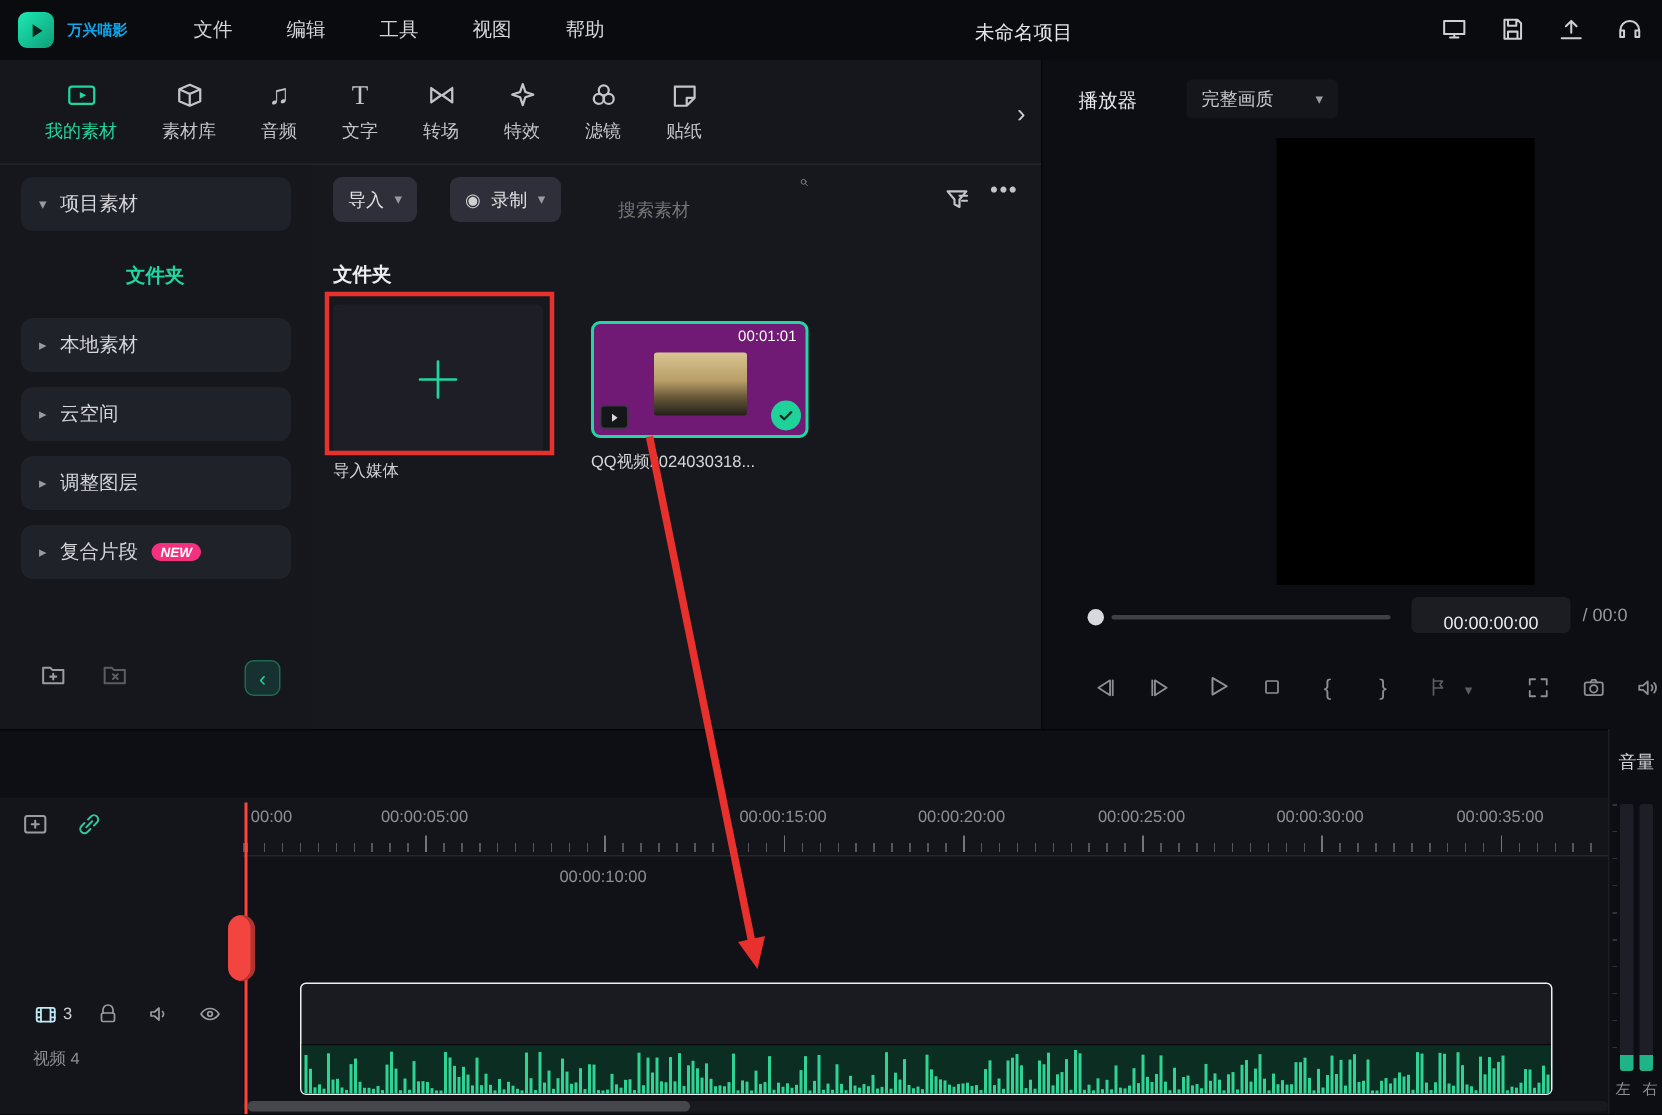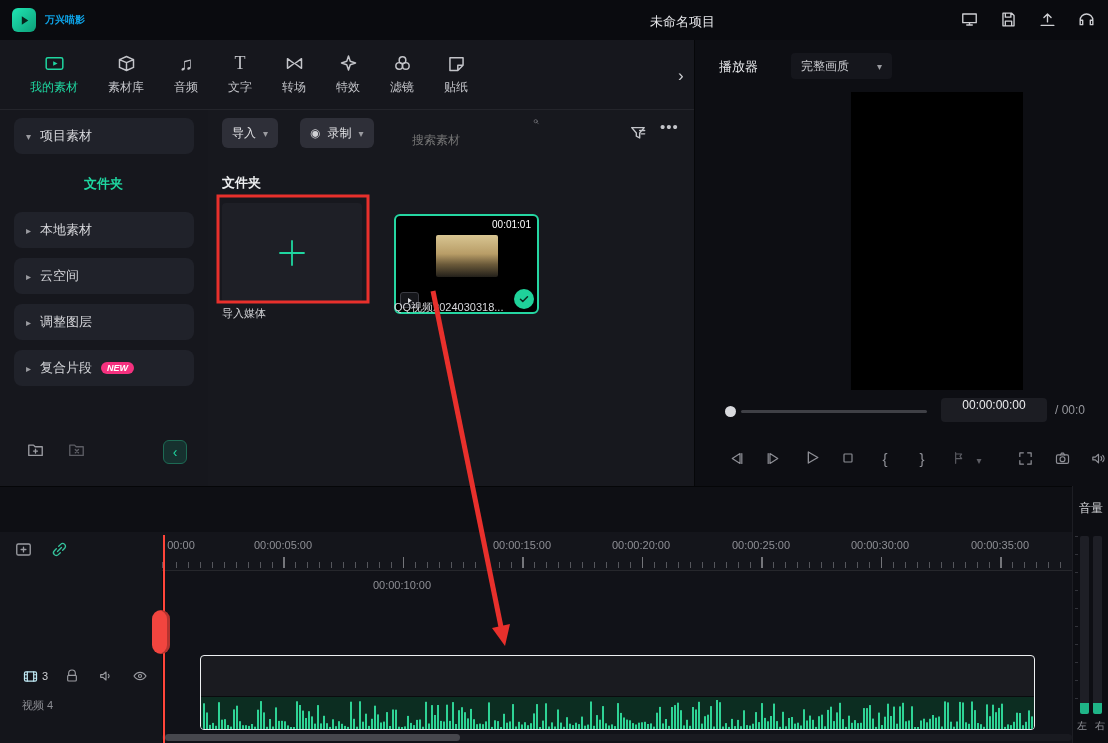--- a/index.html
+++ b/index.html
@@ -22,20 +22,27 @@
 
 <div id="stage">
 
   <div class="abs" style="left:0;top:0;width:1108px;height:40px;background:#0a0b0f;display:flex;align-items:center;">
     <div style="width:24px;height:24px;margin-left:12px;border-radius:6px;background:linear-gradient(135deg,#1fe7b4,#0d9f78);display:flex;align-items:center;justify-content:center;">
       <svg width="13" height="13" viewBox="0 0 24 24">
           <path d="M7 4l12 8-12 8z" fill="#07261d" stroke="none"></path>
         </svg>
     </div>
     <div style="color:#0ea5e9;font-size:10px;font-weight:bold;margin-left:9px;">万兴喵影</div>
+    <div style="display:flex;gap:36px;margin-left:44px;">
+      <div class="menu-item">文件</div>
+      <div class="menu-item">编辑</div>
+      <div class="menu-item">工具</div>
+      <div class="menu-item">视图</div>
+      <div class="menu-item">帮助</div>
+    </div>
     <div class="abs" style="left:650px;top:13px;font-size:13px;color:#e6e7ea;">未命名项目</div>
     <div class="abs" style="right:12px;top:10px;display:flex;gap:20px;color:#cfd0d4;">
       <svg class="ic" width="19" height="19" viewBox="0 0 24 24">
           <path d="M3.5 5h17v11h-17z M12 16v3 M8.5 19h7"></path>
         </svg>
       <svg class="ic" width="19" height="19" viewBox="0 0 24 24">
           <path d="M5 4h11l3 3v13H5z M8 4v5h7V4 M8 20v-6h8v6"></path>
         </svg>
       <svg class="ic" width="19" height="19" viewBox="0 0 24 24">
           <path d="M12 15V5 M7.5 9.5L12 5l4.5 4.5 M4 19.5h16"></path>
@@ -157,21 +164,21 @@
 
     <div class="abs" style="left:14px;top:64px;font-size:13px;font-weight:bold;color:#ecedef;">文件夹</div>
 
     <div class="abs" style="left:14px;top:93px;width:140px;height:100px;background:#1e1f26;border-radius:4px;display:flex;align-items:center;justify-content:center;">
       <svg class="ic" width="36" height="36" viewBox="0 0 24 24" style="color:#1fd6a0;stroke-width:1.2;">
           <path d="M12 4v16 M4 12h16"></path>
         </svg>
     </div>
     <div class="abs" style="left:14px;top:196px;font-size:11px;color:#cfd0d4;">导入媒体</div>
 
-    <div class="abs" style="left:186px;top:104px;width:145px;height:100px;background:#000000;border:2px solid #25d6a2;border-radius:6px;box-sizing:border-box;">
+    <div class="abs" style="left:186px;top:104px;width:145px;height:78px;background:#701a75;border:2px solid #25d6a2;border-radius:6px;box-sizing:border-box;">
       <div class="abs" style="right:6px;top:3px;font-size:10px;color:#fff;">00:01:01</div>
       <div class="abs" style="left:40px;top:19px;width:62px;height:42px;background:linear-gradient(180deg,#d8c592 0%,#b89d67 45%,#6b5a3a 70%,#23201a 100%);border-radius:2px;"></div>
       <div class="abs" style="left:4px;bottom:4px;width:17px;height:14px;background:#15161a;border:1px solid #3a3b42;border-radius:3px;display:flex;align-items:center;justify-content:center;">
         <svg width="9" height="9" viewBox="0 0 24 24">
             <path d="M8 5l10 7L8 19z" fill="#d8d9dd" stroke="none"></path>
           </svg>
       </div>
       <div class="abs" style="right:3px;bottom:3px;width:20px;height:20px;border-radius:50%;background:#1fd29a;display:flex;align-items:center;justify-content:center;">
         <svg class="ic" width="12" height="12" viewBox="0 0 24 24" style="color:#0a2b20;stroke-width:3;">
             <path d="M5 12.5l4.5 4.5L19 7.5"></path>
@@ -187,21 +194,21 @@
       <span style="font-size:12px;color:#c9cacf;">完整画质</span>
       <span class="arrow-g">▾</span>
     </div>
 
     <div class="abs" style="left:156px;top:52px;width:172px;height:298px;background:#000;"></div>
 
     <div class="abs" style="left:0;top:362px;width:414px;height:18px;">
       <div class="abs" style="left:30px;top:4px;width:11px;height:11px;border-radius:50%;background:#d8d9dd;"></div>
       <div class="abs" style="left:46px;top:8px;width:186px;height:3px;background:#3f4046;border-radius:2px;"></div>
     </div>
-    <div class="abs" style="left:246px;top:358px;width:106px;height:24px;background:#1c1d23;border-radius:4px;display:flex;align-items:flex-start;justify-content:center;">
+    <div class="abs" style="left:246px;top:358px;width:106px;height:24px;background:#1c1d23;border-radius:4px;display:flex;align-items:flex-end;justify-content:center;">
       <span style="font-size:12px;color:#ecedef;">00:00:00:00</span>
     </div>
     <div class="abs" style="left:360px;top:363px;width:54px;overflow:hidden;white-space:nowrap;font-size:12px;color:#97989e;">
       <span>/</span>
       <span>00:0</span>
     </div>
 
     <div class="abs" style="left:0;top:398px;width:414px;height:40px;">
       <span class="tp" style="left:29px;top:8px;">
         <svg class="ic" width="17" height="17" viewBox="0 0 24 24">

